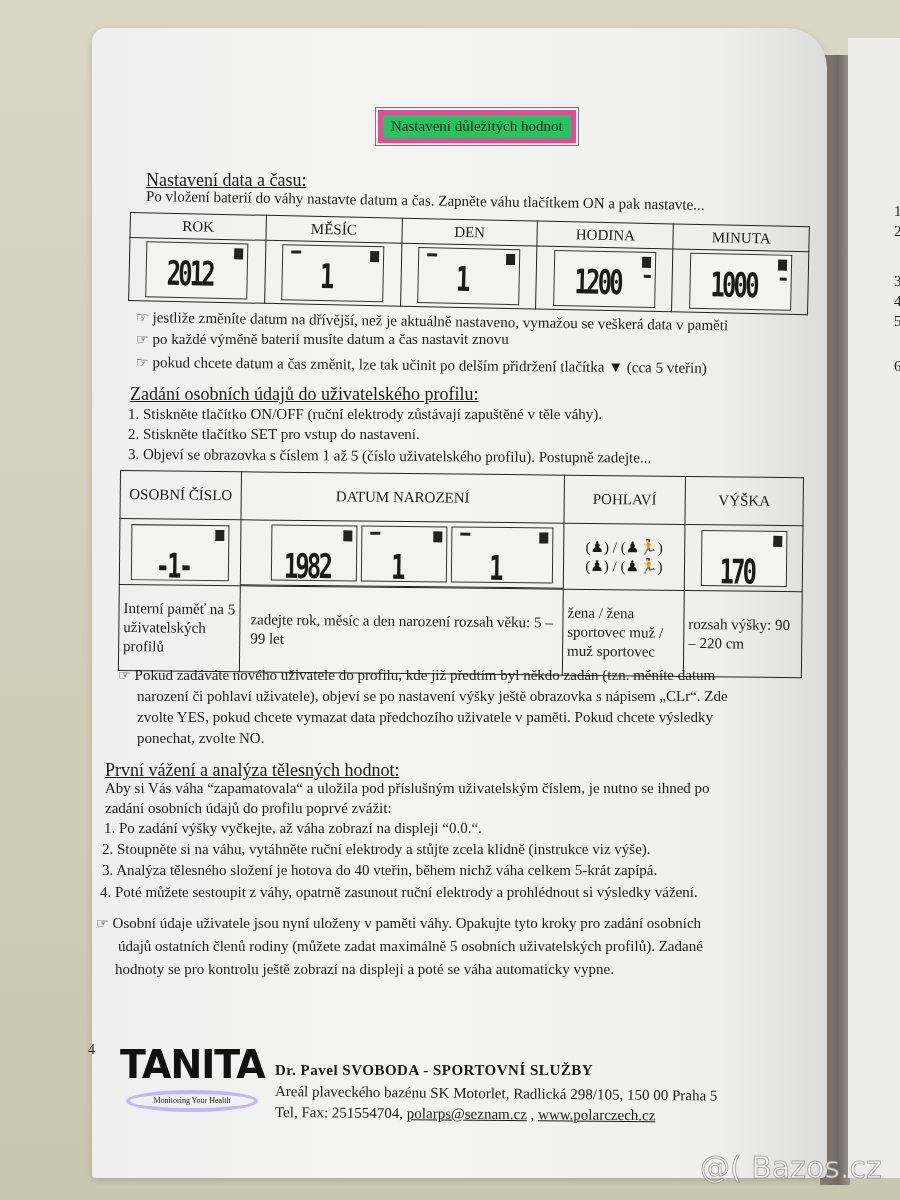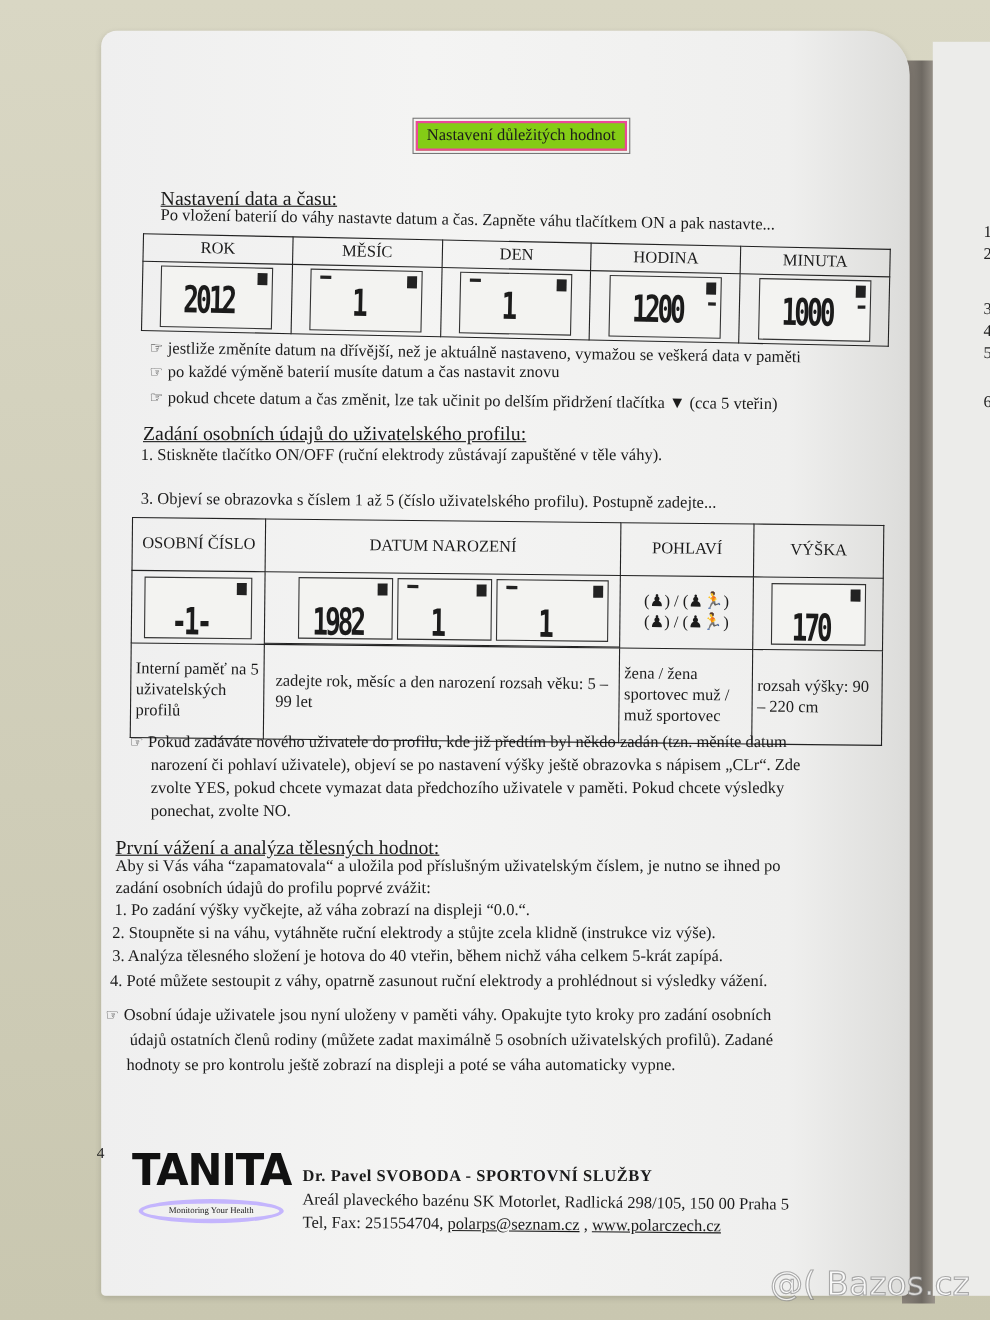--- a/index.html
+++ b/index.html
@@ -7,22 +7,22 @@
     background:linear-gradient(180deg,#d9d7c4 0%,#cfcdb8 60%,#c9c7b0 100%);
     font-family:"Liberation Serif",serif;color:#1b1b1b;}
   .page{position:absolute;left:92px;top:28px;width:735px;height:1150px;
     background:linear-gradient(90deg,#efefef 0%,#f4f4f3 40%,#efefee 85%,#dcdcda 100%);
     border-radius:14px 40px 6px 4px;box-shadow:0 2px 6px rgba(0,0,0,.15);}
   .gutter{position:absolute;left:820px;top:55px;width:30px;height:1130px;
     background:linear-gradient(90deg,#8c857c,#6e6962 60%,#9b958c);}
   .right-page{position:absolute;left:848px;top:38px;width:60px;height:1140px;background:#ececea;}
   .right-page span{position:absolute;left:46px;font-size:15px;color:#222;}
   .content{position:absolute;left:0;top:0;width:900px;height:1200px;}
-  .title-box{position:absolute;left:378px;top:110px;padding:3px 8px;border:2px solid #ec4899;
-    outline:1px solid #777;outline-offset:2px;font-size:15px;background:#84cc16;}
+  .title-box{position:absolute;left:378px;top:110px;padding:3px 8px;border:5px solid #ec4899;
+    outline:1px solid #777;outline-offset:2px;font-size:15px;background:#22c55e;}
   .h{position:absolute;font-size:18px;text-decoration:underline;}
   .p{position:absolute;font-size:15px;line-height:20px;white-space:nowrap;}
   table{position:absolute;border-collapse:collapse;font-family:"Liberation Serif",serif;}
   td,th{border:1px solid #222;font-weight:normal;}
   .t1 th{font-size:15px;height:22px;}
   .t1 td{height:60px;}
   .lcd{display:block;margin:0 auto;width:100px;height:54px;border:1px solid #333;position:relative;background:#f3f3f1;}
   .lcd .digits{position:absolute;left:0;right:14px;bottom:4px;text-align:center;
     font-family:"DejaVu Sans Mono",monospace;font-size:34px;font-weight:bold;letter-spacing:-4px;transform:scaleX(.7);}
   .lcd .sq{position:absolute;right:4px;top:4px;width:9px;height:11px;background:#222;}
@@ -109,20 +109,21 @@
     </tr>
   </tbody>
     </table>
 
   <div class="p" style="left:136px;top:307px;transform:rotate(0.8deg);transform-origin:left"><span class="bullet">☞</span><span>jestliže změníte datum na dřívější, než je aktuálně nastaveno, vymažou se veškerá data v paměti</span></div>
   <div class="p" style="left:136px;top:329px"><span class="bullet">☞</span><span>po každé výměně baterií musíte datum a čas nastavit znovu</span></div>
   <div class="p" style="left:136px;top:352px;transform:rotate(0.6deg);transform-origin:left"><span class="bullet">☞</span><span>pokud chcete datum a čas změnit, lze tak učinit po delším přidržení tlačítka ▼ (cca 5 vteřin)</span></div>
 
   <div class="h" style="left:130px;top:384px">Zadání osobních údajů do uživatelského profilu:</div>
   <div class="p" style="left:128px;top:404px">1.  Stiskněte tlačítko ON/OFF (ruční elektrody zůstávají zapuštěné v těle váhy).</div>
+  <div class="p" style="left:128px;top:424px">2.  Stiskněte tlačítko SET pro vstup do nastavení.</div>
   <div class="p" style="left:128px;top:444px;transform:rotate(0.4deg);transform-origin:left">3.  Objeví se obrazovka s číslem 1 až 5 (číslo uživatelského profilu). Postupně zadejte...</div>
 
   <table class="t2" style="left:120px;top:470px;width:684px;transform:rotate(0.6deg);transform-origin:left top;">
     <tbody>
         <tr style="height:48px">
       <th style="width:118px">OSOBNÍ ČÍSLO</th>
       <th style="width:320px">DATUM NAROZENÍ</th>
       <th style="width:118px">POHLAVÍ</th>
       <th>VÝŠKA</th>
     </tr>

